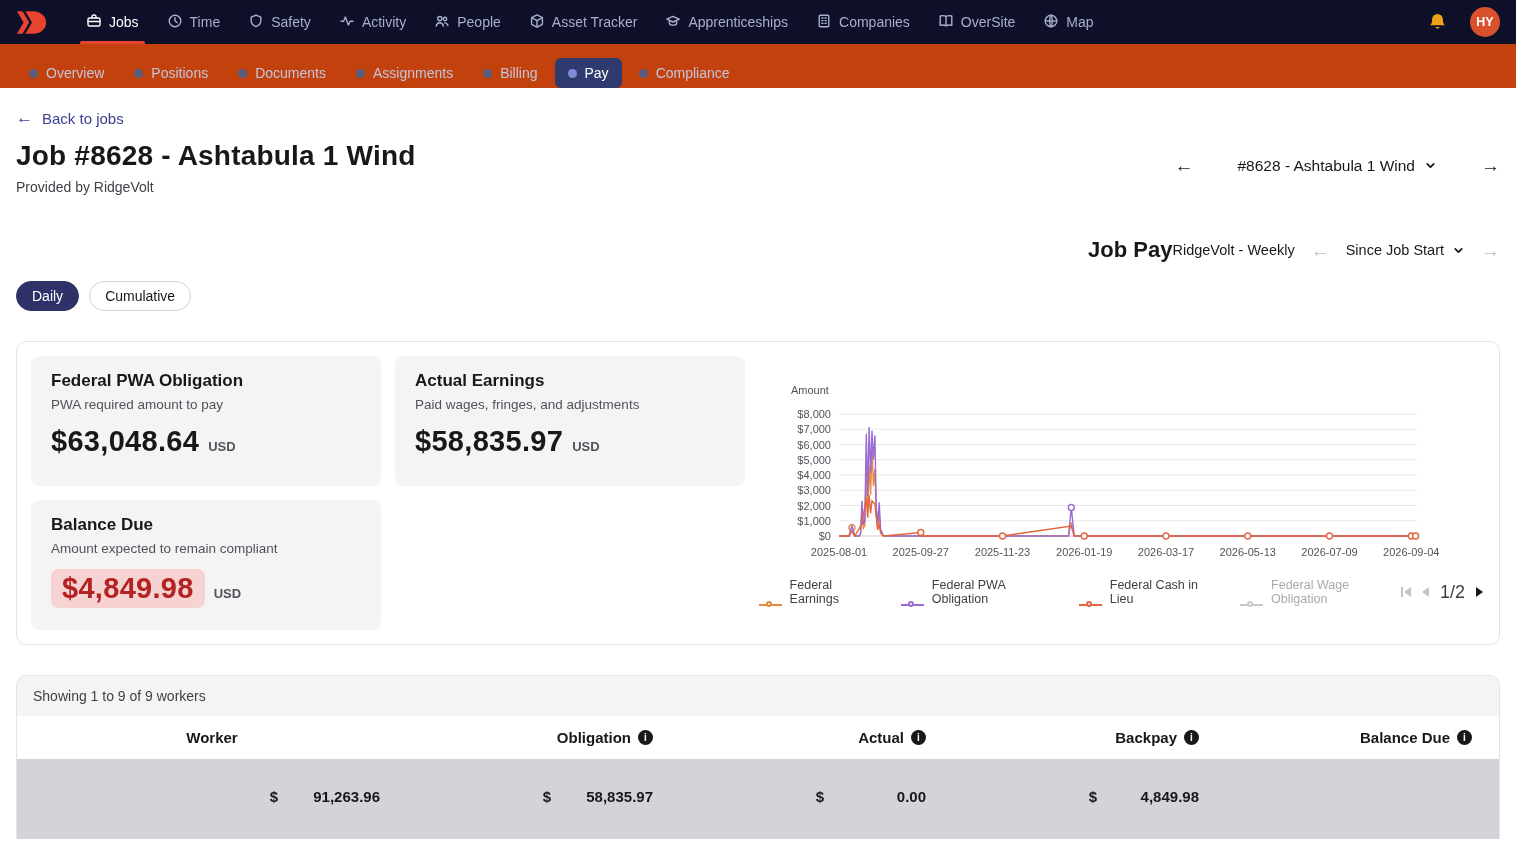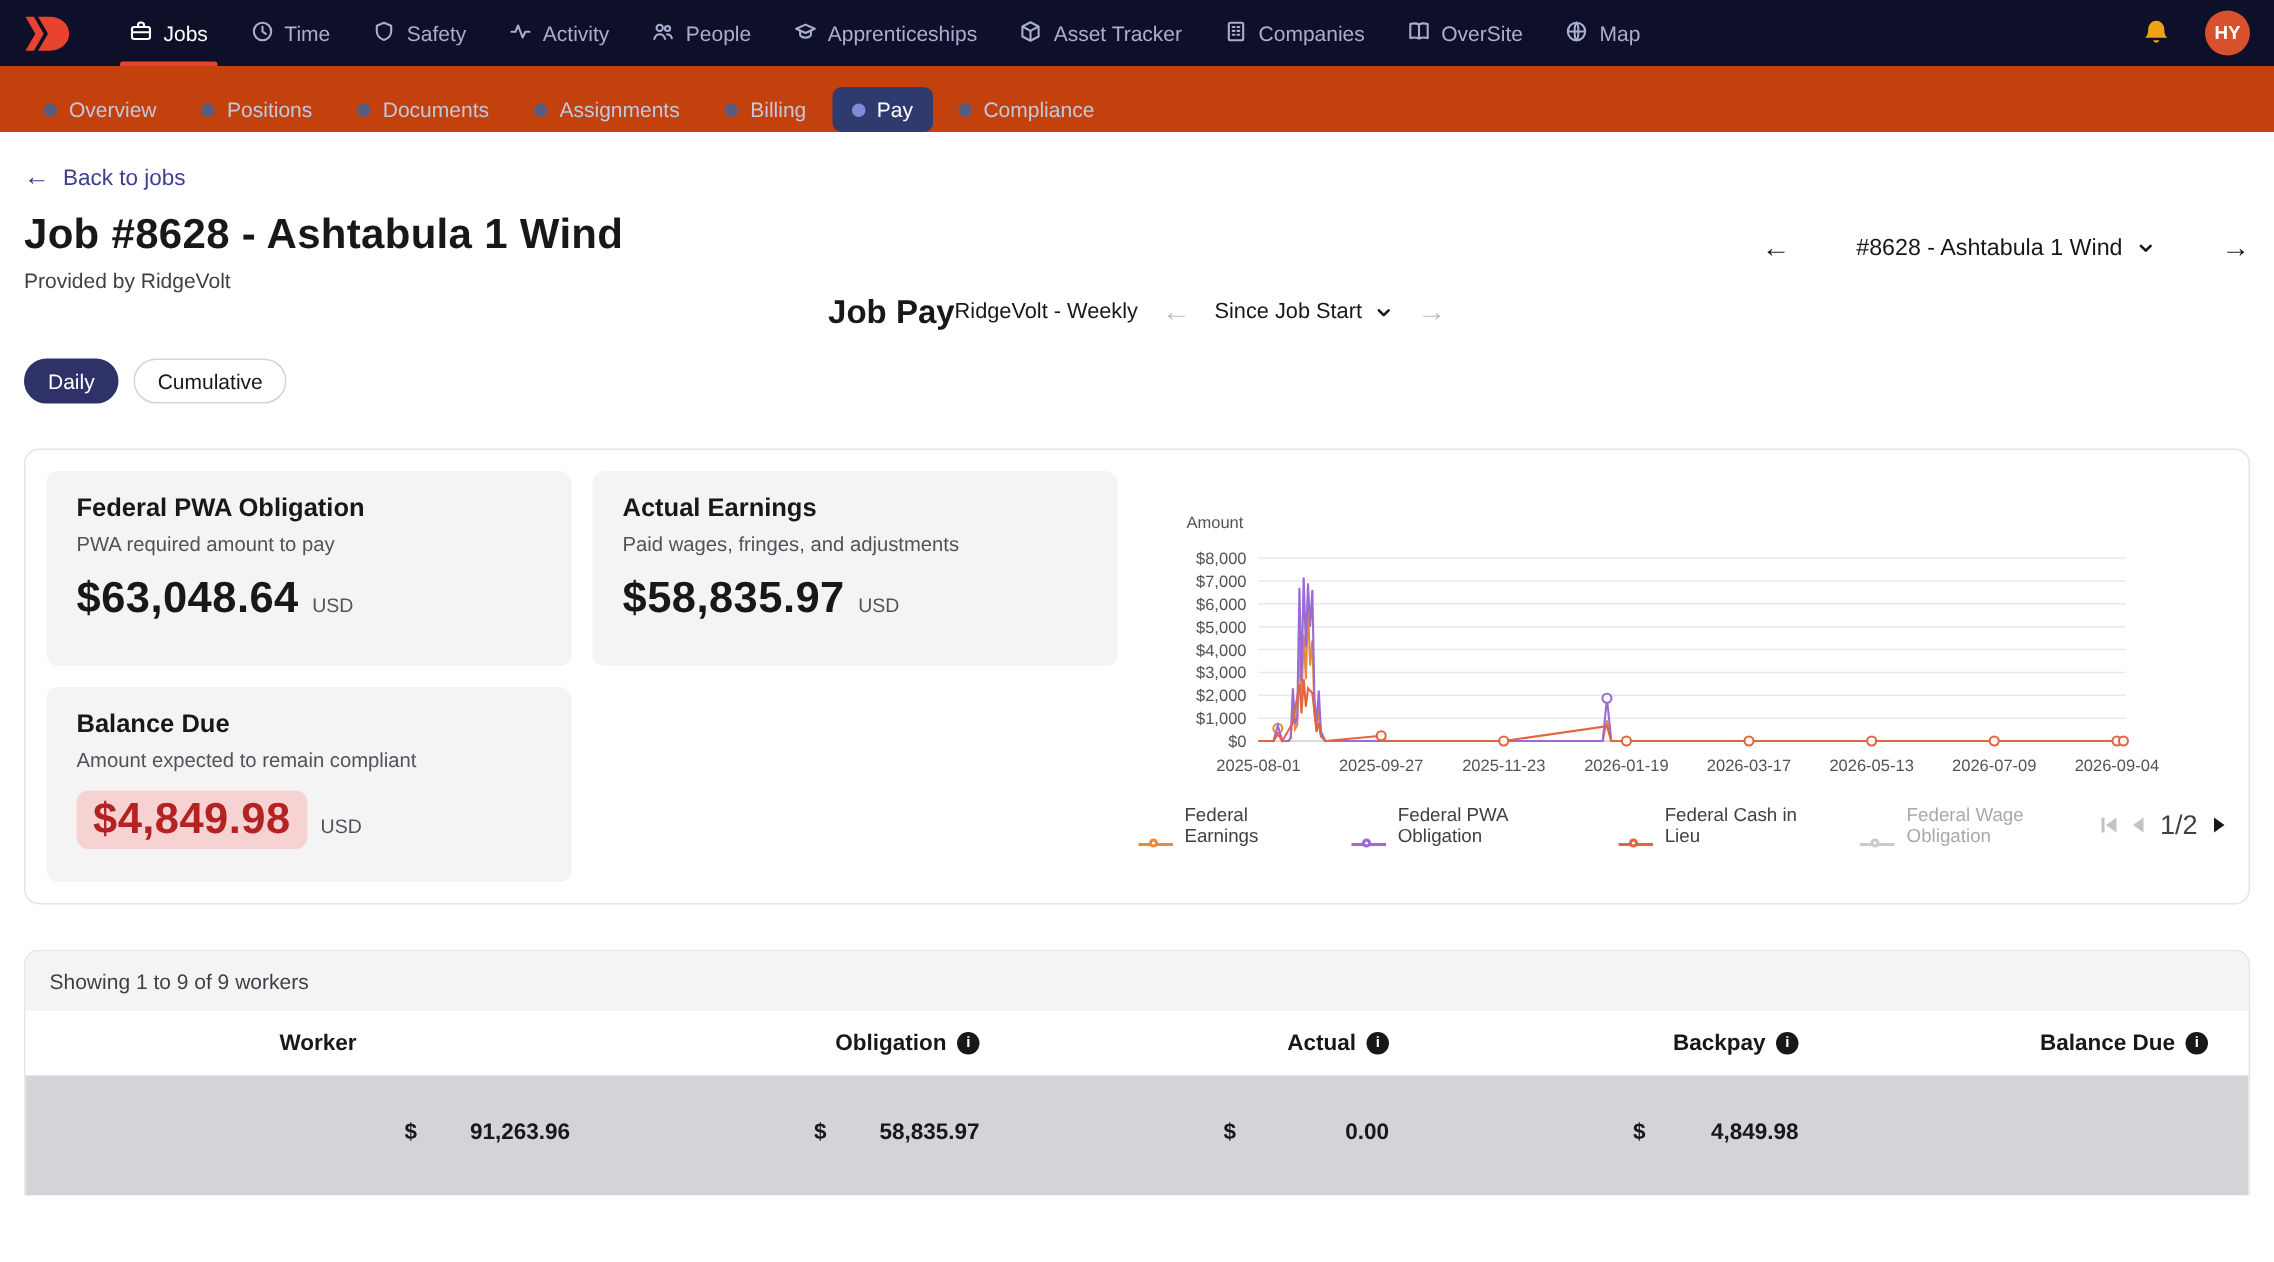--- a/index.html
+++ b/index.html
@@ -31,39 +31,39 @@
     font-weight:500;margin-top:20px;cursor:pointer}
   .back-arrow{font-size:17px}
   .title-row{display:flex;justify-content:space-between;align-items:flex-start;margin-top:12px}
   h1{font-size:28px;font-weight:bold;letter-spacing:.2px}
   .subtitle{font-size:14px;color:#3f3f46;margin-top:7px}
   .switcher{display:flex;align-items:center;gap:44px;margin-top:16px}
   .arrow-btn{font-size:19px;color:#18181b;cursor:pointer;background:none;border:none;line-height:1}
   .arrow-btn.muted{color:#bcbcc4}
   .switch-value{display:flex;align-items:center;gap:9px;font-size:15.5px;cursor:pointer}
   
-  .jobpay-row{display:flex;justify-content:center;align-items:center;}
+  .jobpay-row{display:flex;justify-content:flex-end;align-items:center;margin-top:42px}
   h2{font-size:22px;font-weight:bold}
   .period-controls{display:flex;align-items:center;gap:16px;font-size:14.5px}
   .range-select{display:flex;align-items:center;gap:8px;cursor:pointer}
   .toggles{display:flex;gap:10px;margin-top:18px}
   .pill{padding:6px 15px;border-radius:16px;font-size:14px;border:1px solid #d4d4d8;
     background:#fff;color:#18181b;cursor:pointer}
   .pill.active{background:#2e3268;border-color:#2e3268;color:#fff}
   
   .summary-panel{margin-top:30px;border:1px solid #e4e4e7;border-radius:10px;padding:14px;
     display:flex;gap:14px}
   .cards-grid{display:grid;grid-template-columns:350px 350px;gap:14px;align-content:start}
   .card{background:#f4f4f5;border-radius:8px;padding:15px 20px;height:130px}
   .card h3{font-size:17px;font-weight:bold}
   .card .desc{font-size:13.5px;color:#52525b;margin-top:6px}
   .amount-row{margin-top:13px;display:flex;align-items:baseline;gap:9px}
   .amount{font-size:29px;font-weight:bold;letter-spacing:.3px}
   .amount.danger{color:#b42323;background:#f6d2d2;padding:3px 11px;border-radius:8px}
-  .currency{font-size:13px;color:#52525b;font-weight:normal}
+  .currency{font-size:13px;color:#52525b;font-weight:bold}
   
   .chart-wrap{flex:1;display:flex;flex-direction:column;justify-content:center;min-width:0}
   svg.chart{width:728px;height:186px;display:block}
   .tick{font-size:11px;fill:#52525b}
   .chart-legend-row{display:flex;align-items:center;margin-top:12px;padding-right:2px}
   .legend-items{flex:1;display:flex;justify-content:center;gap:22px}
   .legend-item{display:flex;align-items:flex-end;gap:8px;font-size:12.5px;color:#3f3f46;cursor:pointer}
   .legend-item.disabled{color:#a8a8b0}
   .lgm{display:inline-block;width:24px;height:0;border-top:2px solid;position:relative}
   .lgm i{position:absolute;left:7px;top:-5px;width:6px;height:6px;border:2px solid;
@@ -141,33 +141,33 @@
     <a class="nav-item">
       <span><svg width="16" height="16" viewBox="0 0 16 16" fill="none" stroke="currentColor" stroke-width="1.4" stroke-linecap="round">
             <circle cx="5.8" cy="5.6" r="2.1"></circle>
             <path d="M2.2 13c.5-2.1 1.9-3.2 3.6-3.2s3.1 1.1 3.6 3.2"></path>
             <circle cx="11" cy="6" r="1.7"></circle>
             <path d="M10.8 9.9c1.6.1 2.7 1 3.1 2.6"></path>
           </svg></span>
       <span>People</span>
     </a>
     <a class="nav-item">
-      <span><svg width="16" height="16" viewBox="0 0 16 16" fill="none" stroke="currentColor" stroke-width="1.4" stroke-linecap="round" stroke-linejoin="round">
-            <path d="M1.8 6.2L8 3.4l6.2 2.8L8 9z"></path>
-            <path d="M4.4 7.6v2.6c0 1 1.6 1.9 3.6 1.9s3.6-.9 3.6-1.9V7.6"></path>
-          </svg></span>
-      <span>Apprenticeships</span>
-    </a>
-    <a class="nav-item">
       <span><svg width="16" height="16" viewBox="0 0 16 16" fill="none" stroke="currentColor" stroke-width="1.4" stroke-linejoin="round">
             <path d="M8 1.8l5.4 2.9v6.6L8 14.2l-5.4-2.9V4.7z"></path>
             <path d="M2.6 4.7L8 7.6l5.4-2.9"></path>
             <path d="M8 7.6v6.6"></path>
           </svg></span>
       <span>Asset Tracker</span>
+    </a>
+    <a class="nav-item">
+      <span><svg width="16" height="16" viewBox="0 0 16 16" fill="none" stroke="currentColor" stroke-width="1.4" stroke-linecap="round" stroke-linejoin="round">
+            <path d="M1.8 6.2L8 3.4l6.2 2.8L8 9z"></path>
+            <path d="M4.4 7.6v2.6c0 1 1.6 1.9 3.6 1.9s3.6-.9 3.6-1.9V7.6"></path>
+          </svg></span>
+      <span>Apprenticeships</span>
     </a>
     <a class="nav-item">
       <span><svg width="16" height="16" viewBox="0 0 16 16" fill="none" stroke="currentColor" stroke-width="1.4" stroke-linecap="round">
             <rect x="3.2" y="2.2" width="9.6" height="11.6" rx="1"></rect>
             <path d="M5.8 5h1.2M9 5h1.2M5.8 7.6h1.2M9 7.6h1.2M5.8 10.2h1.2M9 10.2h1.2"></path>
           </svg></span>
       <span>Companies</span>
     </a>
     <a class="nav-item">
       <span><svg width="16" height="16" viewBox="0 0 16 16" fill="none" stroke="currentColor" stroke-width="1.4" stroke-linejoin="round">

